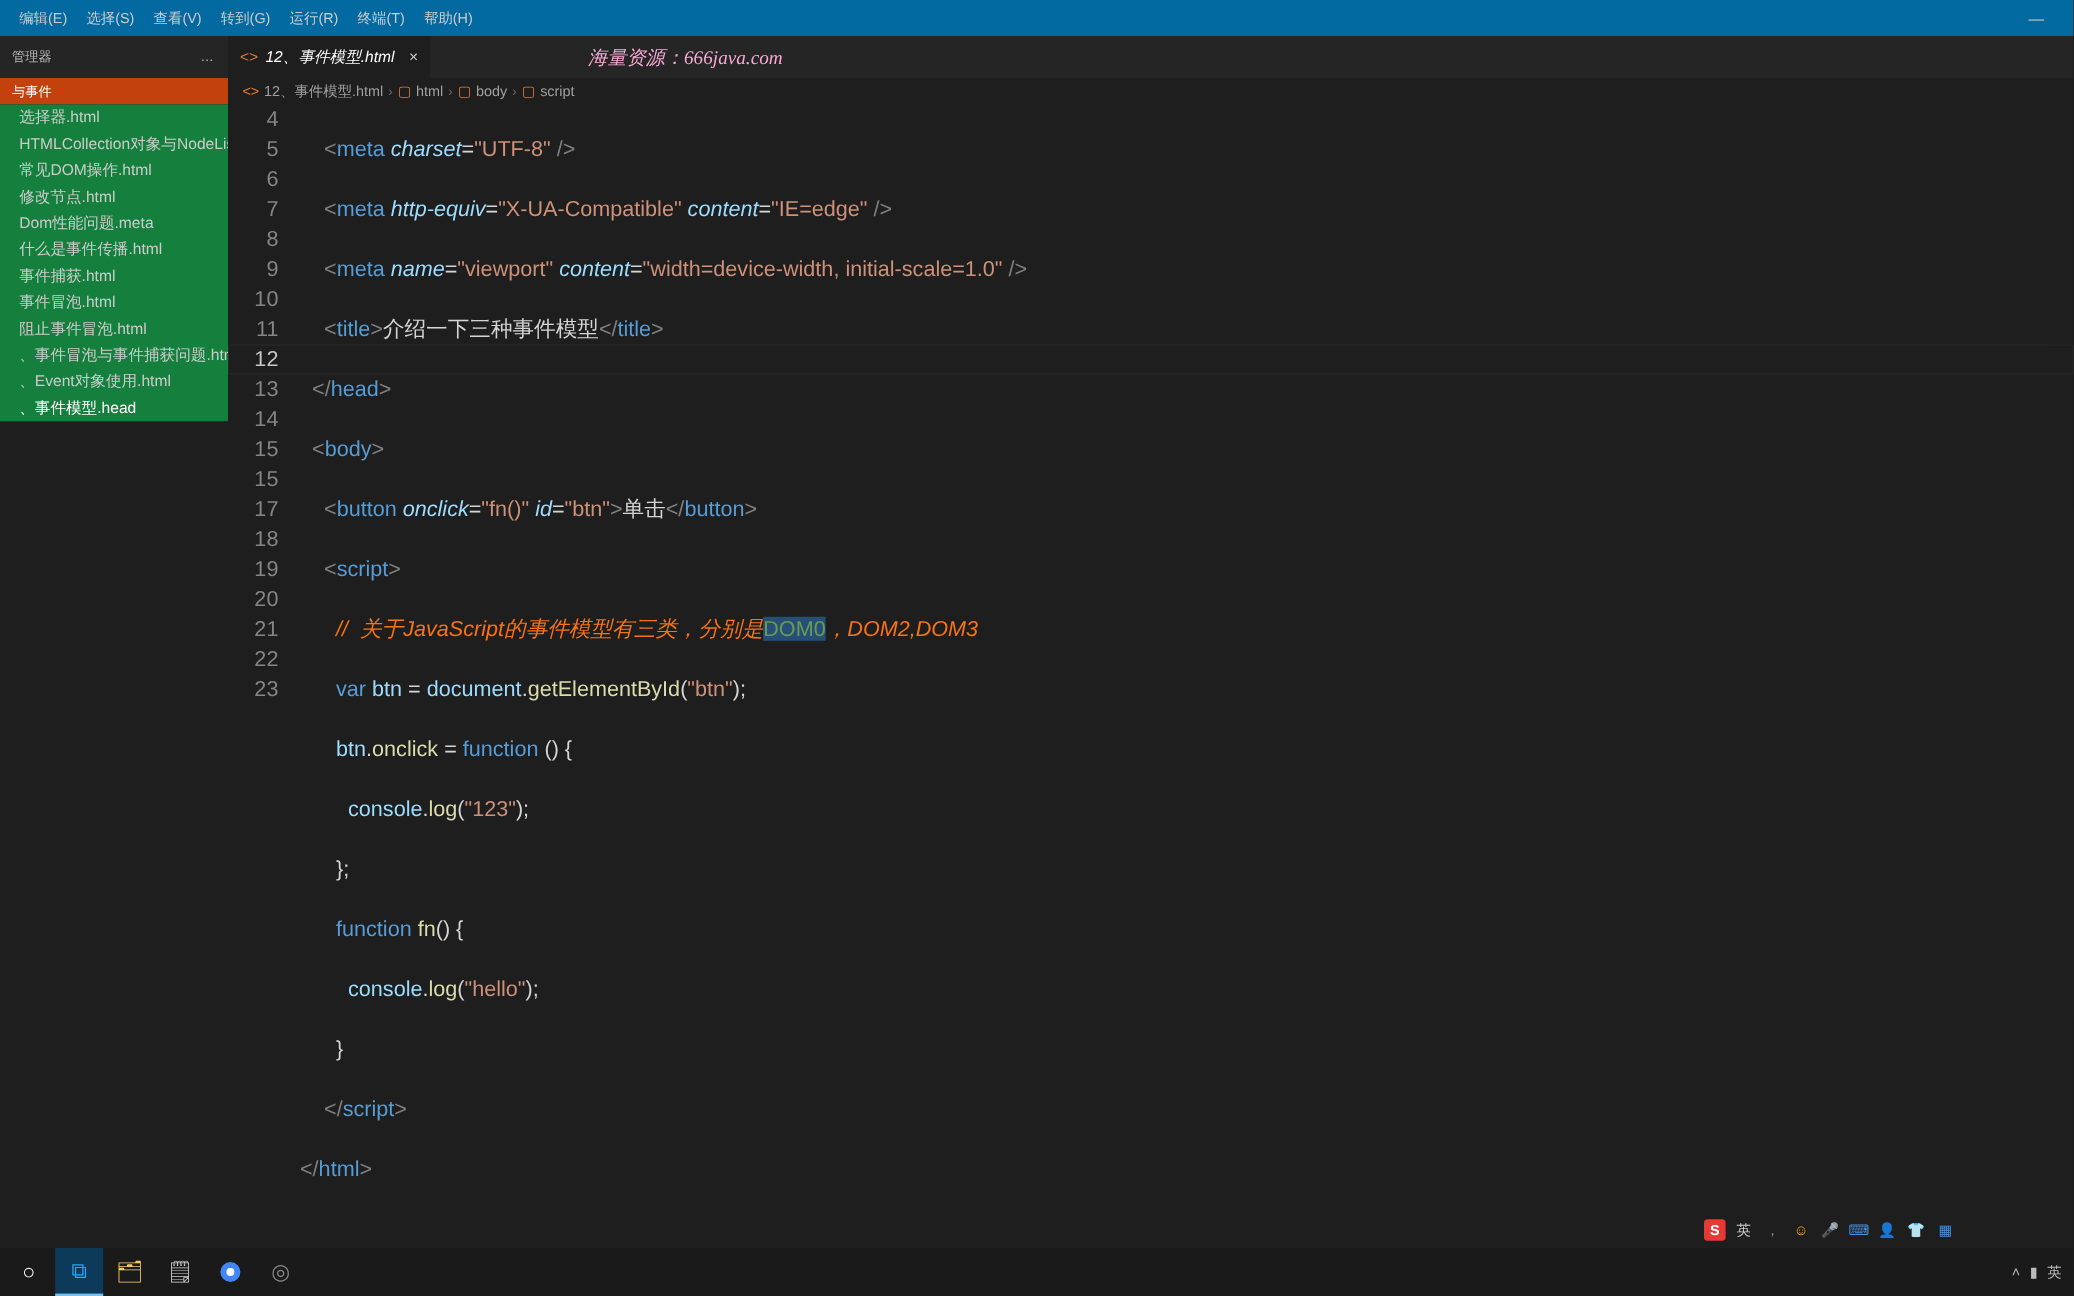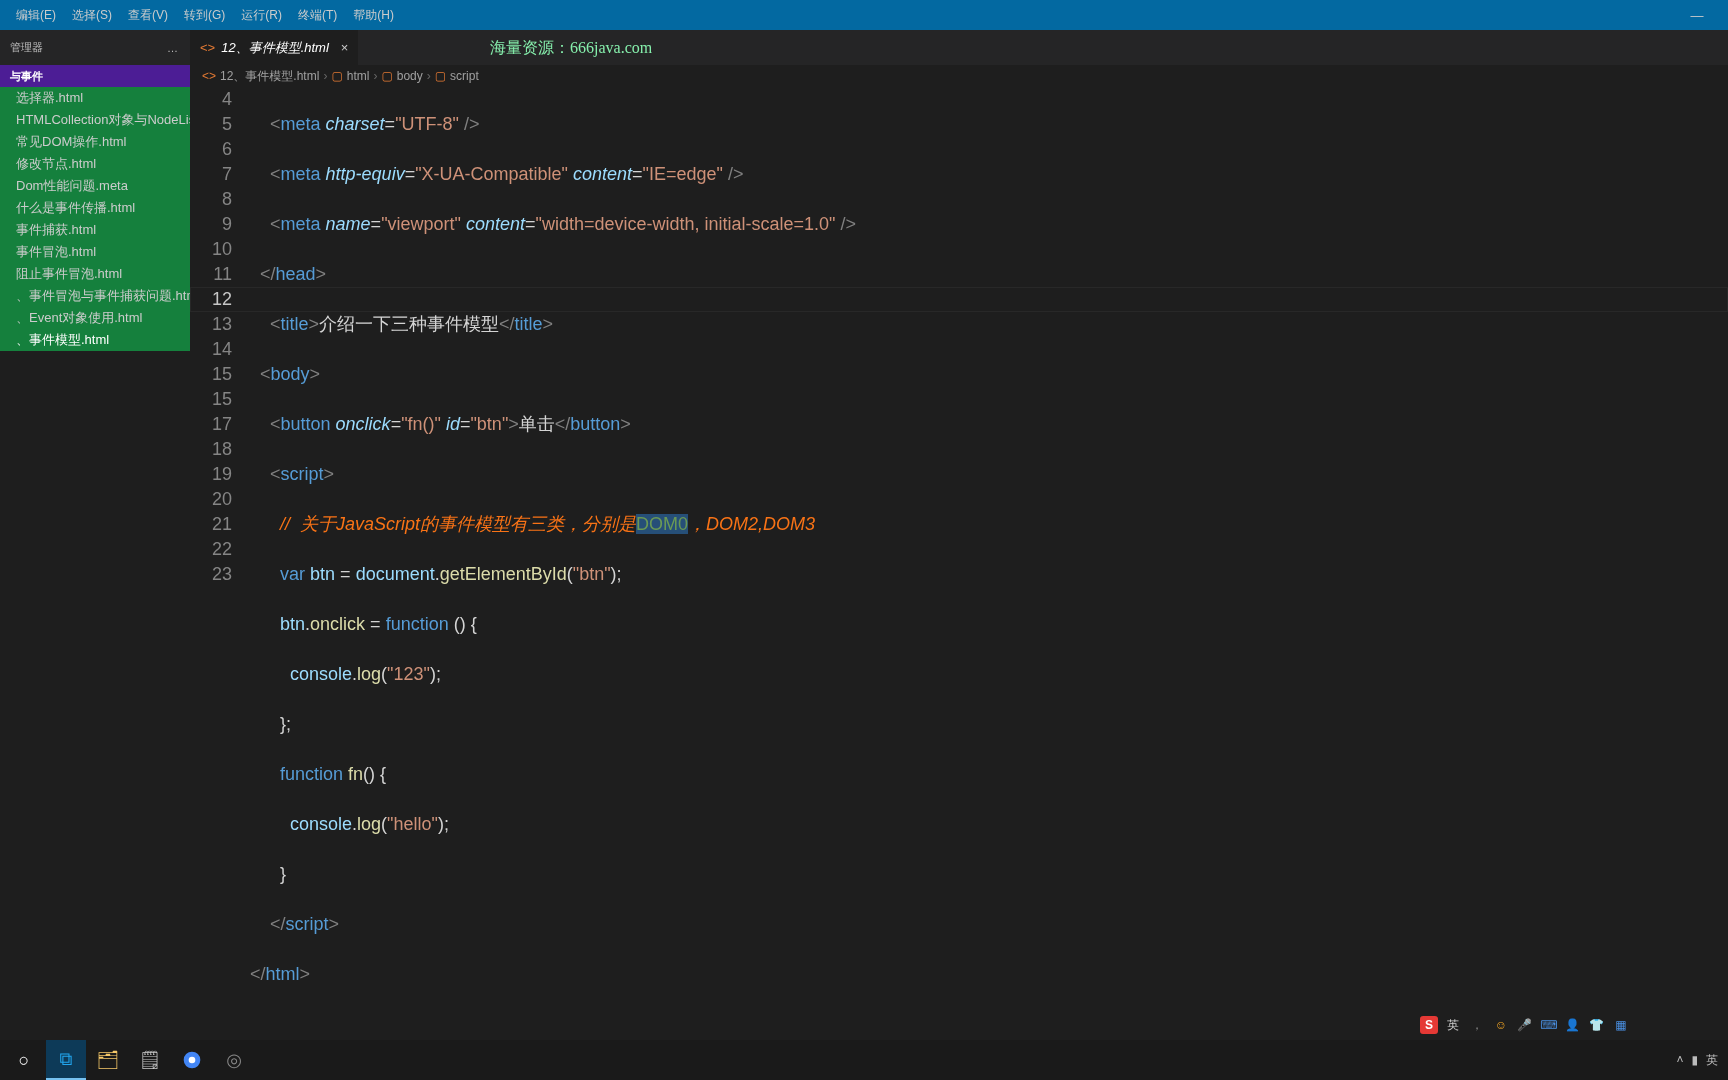--- a/index.html
+++ b/index.html
@@ -8,34 +8,34 @@
 
 .menubar { height:30px; background:#0369a1; display:flex; align-items:center; padding:0 8px; position:relative; }
 .menubar .menu-item { padding:0 8px; cursor:pointer; font-size:12px; }
 .menubar .title-center { position:absolute; left:0; right:0; text-align:center; font-size:12px; pointer-events:none; color:#ccc; }
 .menubar .win-controls { margin-left:auto; display:flex; }
 .menubar .win-controls span { width:46px; text-align:center; }
 
 
 .sidebar-header { position:absolute; top:30px; left:0; width:190px; height:35px; background:#252526; display:flex; align-items:center; padding:0 10px; font-size:11px; color:#bbb; }
 .sidebar-header .dots { margin-left:auto; letter-spacing:2px; }
-.sidebar-section { position:absolute; top:65px; left:0; width:190px; height:22px; background:#4c1d95; display:flex; align-items:center; padding:0 10px; font-size:11px; font-weight:bold; color:#fff; }
+.sidebar-section { position:absolute; top:65px; left:0; width:190px; height:22px; background:#c2410c; display:flex; align-items:center; padding:0 10px; font-size:11px; font-weight:normal; color:#fff; }
 
 
 .file-list { position:absolute; top:87px; left:0; width:190px; background:#15803d; }
 .file-list .file-item { height:22px; line-height:22px; padding-left:16px; font-size:13px; color:#ccc; cursor:pointer; white-space:nowrap; overflow:hidden; }
 .file-list .file-item.current { color:#fff; }
 
 
 .tabs { position:absolute; top:30px; left:190px; right:0; height:35px; background:#252526; display:flex; }
 .tab { display:flex; align-items:center; padding:0 10px; background:#1e1e1e; border-right:1px solid #252526; font-size:13px; gap:6px; }
 .tab .file-icon { color:#e37933; }
 .tab .tab-name { font-style:italic; color:#fff; }
 .tab .close-x { color:#ccc; margin-left:6px; }
-.watermark { position:absolute; top:38px; left:490px; color:#86efac; font-size:16px; font-family:"Microsoft YaHei"; z-index:5; }
+.watermark { position:absolute; top:38px; left:490px; color:#f9a8d4; font-size:16px; font-family:"Microsoft YaHei"; z-index:5;font-style:italic; }
 
 
 .breadcrumb { position:absolute; top:65px; left:190px; right:0; height:22px; background:#1e1e1e; display:flex; align-items:center; padding:0 12px; gap:4px; font-size:12px; color:#a0a0a0; }
 .breadcrumb .bc-icon { color:#e37933; }
 .breadcrumb .chev { color:#666; }
 
 
 .editor { position:absolute; top:87px; left:190px; right:0; bottom:40px; background:#1e1e1e; font-family:Consolas,"Courier New",monospace; font-size:18px; line-height:25px; }
 .gutter { position:absolute; top:0; left:0; width:60px; text-align:right; color:#858585; padding-right:18px; }
 .gutter div { height:25px; }
@@ -100,21 +100,21 @@
   <div class="file-item">HTMLCollection对象与NodeList对象...</div>
   <div class="file-item">常见DOM操作.html</div>
   <div class="file-item">修改节点.html</div>
   <div class="file-item">Dom性能问题.meta</div>
   <div class="file-item">什么是事件传播.html</div>
   <div class="file-item">事件捕获.html</div>
   <div class="file-item">事件冒泡.html</div>
   <div class="file-item">阻止事件冒泡.html</div>
   <div class="file-item">、事件冒泡与事件捕获问题.html</div>
   <div class="file-item">、Event对象使用.html</div>
-  <div class="file-item current">、事件模型.html</div>
+  <div class="file-item current">、事件模型.head</div>
 </div>
 
 <div class="tabs">
   <div class="tab">
     <span class="file-icon">&lt;&gt;</span>
     <span class="tab-name">12、事件模型.html</span>
     <span class="close-x">×</span>
   </div>
 </div>
 <div class="watermark">海量资源：666java.com</div>
@@ -154,22 +154,22 @@
       <div>19</div>
       <div>20</div>
       <div>21</div>
       <div>22</div>
       <div>23</div>
     </div>
   <div class="code">
 <div class="code-line">    <span class="pun">&lt;</span><span class="tag">meta</span> <span class="attr">charset</span><span class="txt">=</span><span class="str">"UTF-8"</span> <span class="pun">/&gt;</span></div>
 <div class="code-line">    <span class="pun">&lt;</span><span class="tag">meta</span> <span class="attr">http-equiv</span><span class="txt">=</span><span class="str">"X-UA-Compatible"</span> <span class="attr">content</span><span class="txt">=</span><span class="str">"IE=edge"</span> <span class="pun">/&gt;</span></div>
 <div class="code-line">    <span class="pun">&lt;</span><span class="tag">meta</span> <span class="attr">name</span><span class="txt">=</span><span class="str">"viewport"</span> <span class="attr">content</span><span class="txt">=</span><span class="str">"width=device-width, initial-scale=1.0"</span> <span class="pun">/&gt;</span></div>
+<div class="code-line">    <span class="pun">&lt;</span><span class="tag">title</span><span class="pun">&gt;</span><span class="txt">介绍一下三种事件模型</span><span class="pun">&lt;/</span><span class="tag">title</span><span class="pun">&gt;</span></div>
 <div class="code-line">  <span class="pun">&lt;/</span><span class="tag">head</span><span class="pun">&gt;</span></div>
-<div class="code-line">    <span class="pun">&lt;</span><span class="tag">title</span><span class="pun">&gt;</span><span class="txt">介绍一下三种事件模型</span><span class="pun">&lt;/</span><span class="tag">title</span><span class="pun">&gt;</span></div>
 <div class="code-line">  <span class="pun">&lt;</span><span class="tag">body</span><span class="pun">&gt;</span></div>
 <div class="code-line">    <span class="pun">&lt;</span><span class="tag">button</span> <span class="attr">onclick</span><span class="txt">=</span><span class="str">"fn()"</span> <span class="attr">id</span><span class="txt">=</span><span class="str">"btn"</span><span class="pun">&gt;</span><span class="txt">单击</span><span class="pun">&lt;/</span><span class="tag">button</span><span class="pun">&gt;</span></div>
 <div class="code-line">    <span class="pun">&lt;</span><span class="tag">script</span><span class="pun">&gt;</span></div>
 <div class="code-line">      <span class="cm">//  关于JavaScript的事件模型有三类，分别是</span><span class="sel">DOM0</span><span class="cm">，DOM2,DOM3</span></div>
 <div class="code-line">      <span class="kw">var</span> <span class="var">btn</span> <span class="txt">=</span> <span class="var">document</span><span class="txt">.</span><span class="fn">getElementById</span><span class="txt">(</span><span class="str">"btn"</span><span class="txt">);</span></div>
 <div class="code-line">      <span class="var">btn</span><span class="txt">.</span><span class="fn">onclick</span> <span class="txt">=</span> <span class="kw">function</span> <span class="txt">() {</span></div>
 <div class="code-line">        <span class="var">console</span><span class="txt">.</span><span class="fn">log</span><span class="txt">(</span><span class="str">"123"</span><span class="txt">);</span></div>
 <div class="code-line">      <span class="txt">};</span></div>
 <div class="code-line">      <span class="kw">function</span> <span class="fn">fn</span><span class="txt">() {</span></div>
 <div class="code-line">        <span class="var">console</span><span class="txt">.</span><span class="fn">log</span><span class="txt">(</span><span class="str">"hello"</span><span class="txt">);</span></div>

